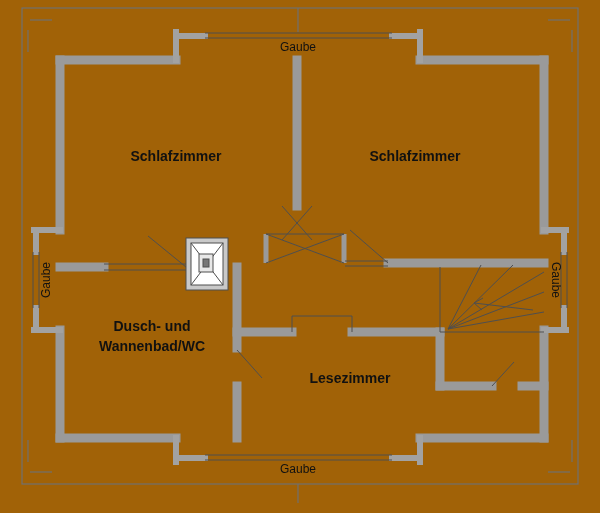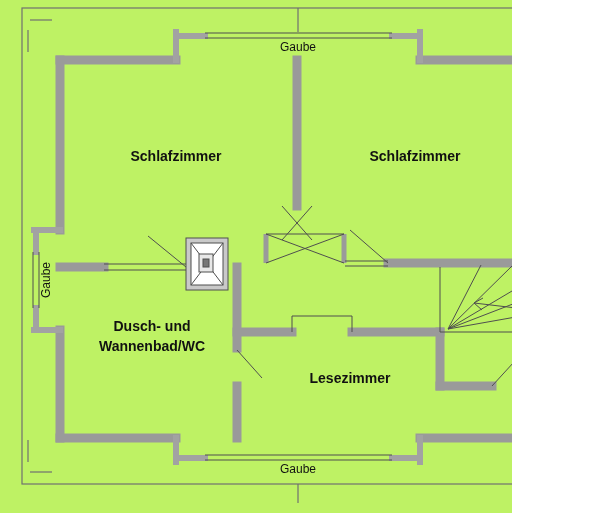--- a/index.html
+++ b/index.html
@@ -1,19 +1,19 @@
 <!DOCTYPE html>
 <html><head>
 <meta charset="utf-8">
 <style>
   html,body{margin:0;padding:0;background:#ffffff;}
   .stage{
     position:relative;
-    width:512px;height:513px;
-    background:#bef264;
+    width:600px;height:513px;
+    background:#a16207;
     font-family:"Liberation Sans", sans-serif;
     overflow:hidden;
   }
   svg{position:absolute;left:0;top:0;}
   .room-label{font:bold 14px "Liberation Sans", sans-serif;}
   .gaube-label{font:12px "Liberation Sans", sans-serif;}
 </style>
 </head>
 <body>
 

